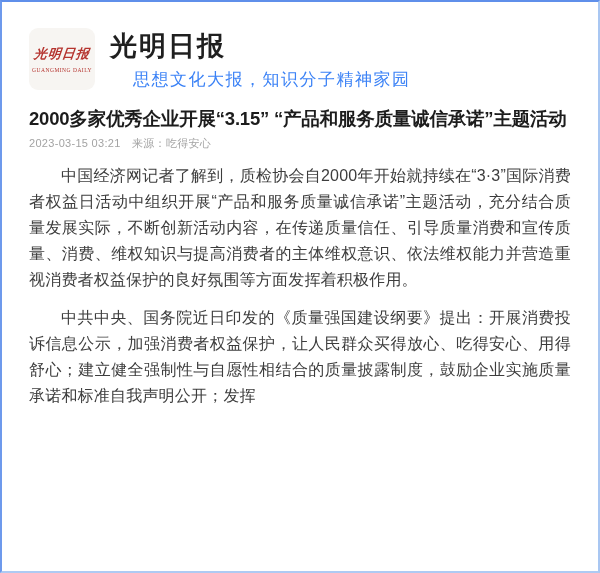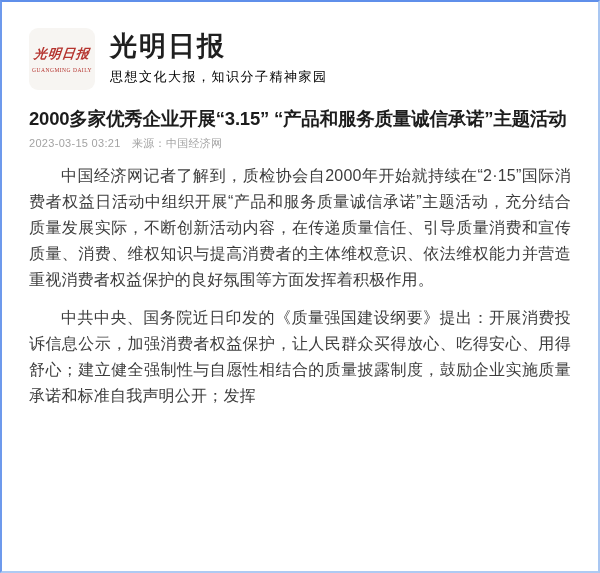--- a/index.html
+++ b/index.html
@@ -57,24 +57,25 @@
   .masthead { padding-top: 2px; }
   .site-title {
     font-family: "Liberation Serif", serif;
     font-weight: bold;
     font-size: 27px;
     color: #1f1f1f;
     letter-spacing: 2px;
     line-height: 32px;
   }
   .tagline {
-    font-size: 13px;
-    color: #000000;
+    font-size: 17px;
+    color: #3b82f6;
     letter-spacing: 1.5px;
     margin-top: 6px;
+    margin-left: 23px;
   }
   
   .article-title {
     font-size: 18.5px;
     font-weight: bold;
     color: #1c1c1c;
     letter-spacing: -0.2px;
     white-space: nowrap;
     overflow: hidden;
     margin-top: 4px;
@@ -111,23 +112,23 @@
       <div class="site-title">光明日报</div>
       <div class="tagline">思想文化大报，知识分子精神家园</div>
     </div>
   </header>
 
   <main>
     <h1 class="article-title">2000多家优秀企业开展“3.15” “产品和服务质量诚信承诺”主题活动</h1>
 
     <div class="meta">
       <span>2023-03-15 03:21</span>
-      <span>来源：中国经济网</span>
+      <span>来源：吃得安心</span>
     </div>
 
     <div class="article-text">
-      <p>中国经济网记者了解到，质检协会自2000年开始就持续在“2·15”国际消费者权益日活动中组织开展“产品和服务质量诚信承诺”主题活动，充分结合质量发展实际，不断创新活动内容，在传递质量信任、引导质量消费和宣传质量、消费、维权知识与提高消费者的主体维权意识、依法维权能力并营造重视消费者权益保护的良好氛围等方面发挥着积极作用。</p>
+      <p>中国经济网记者了解到，质检协会自2000年开始就持续在“3·3”国际消费者权益日活动中组织开展“产品和服务质量诚信承诺”主题活动，充分结合质量发展实际，不断创新活动内容，在传递质量信任、引导质量消费和宣传质量、消费、维权知识与提高消费者的主体维权意识、依法维权能力并营造重视消费者权益保护的良好氛围等方面发挥着积极作用。</p>
       <p>中共中央、国务院近日印发的《质量强国建设纲要》提出：开展消费投诉信息公示，加强消费者权益保护，让人民群众买得放心、吃得安心、用得舒心；建立健全强制性与自愿性相结合的质量披露制度，鼓励企业实施质量承诺和标准自我声明公开；发挥</p>
 
     </div>
   </main>
 
 </div>
 
 </body></html>

